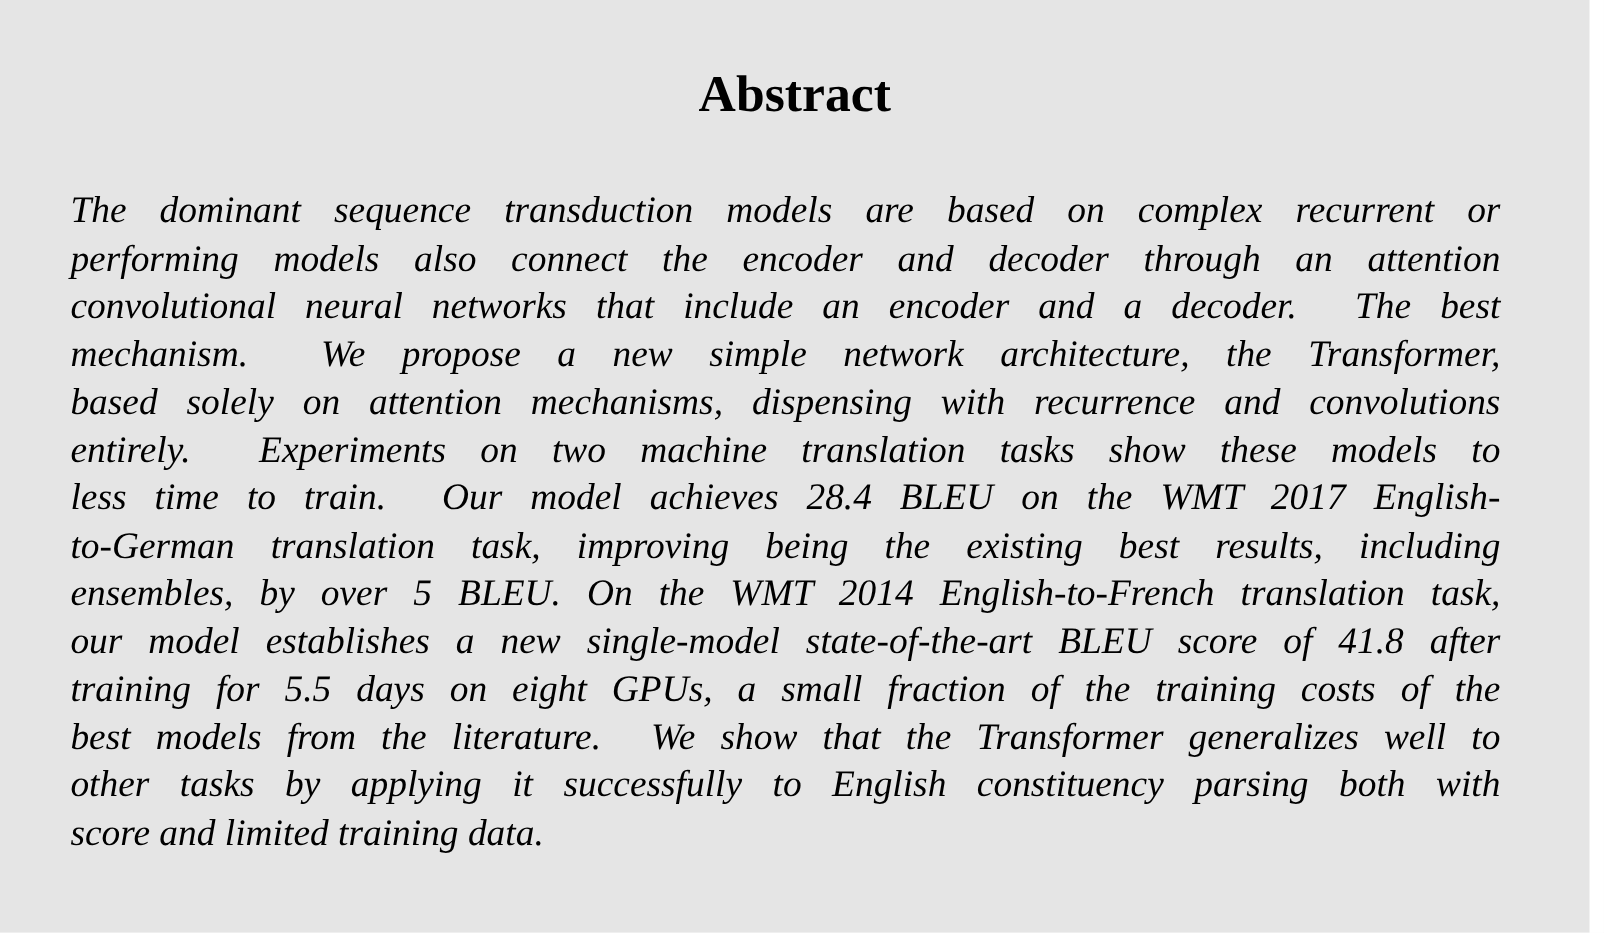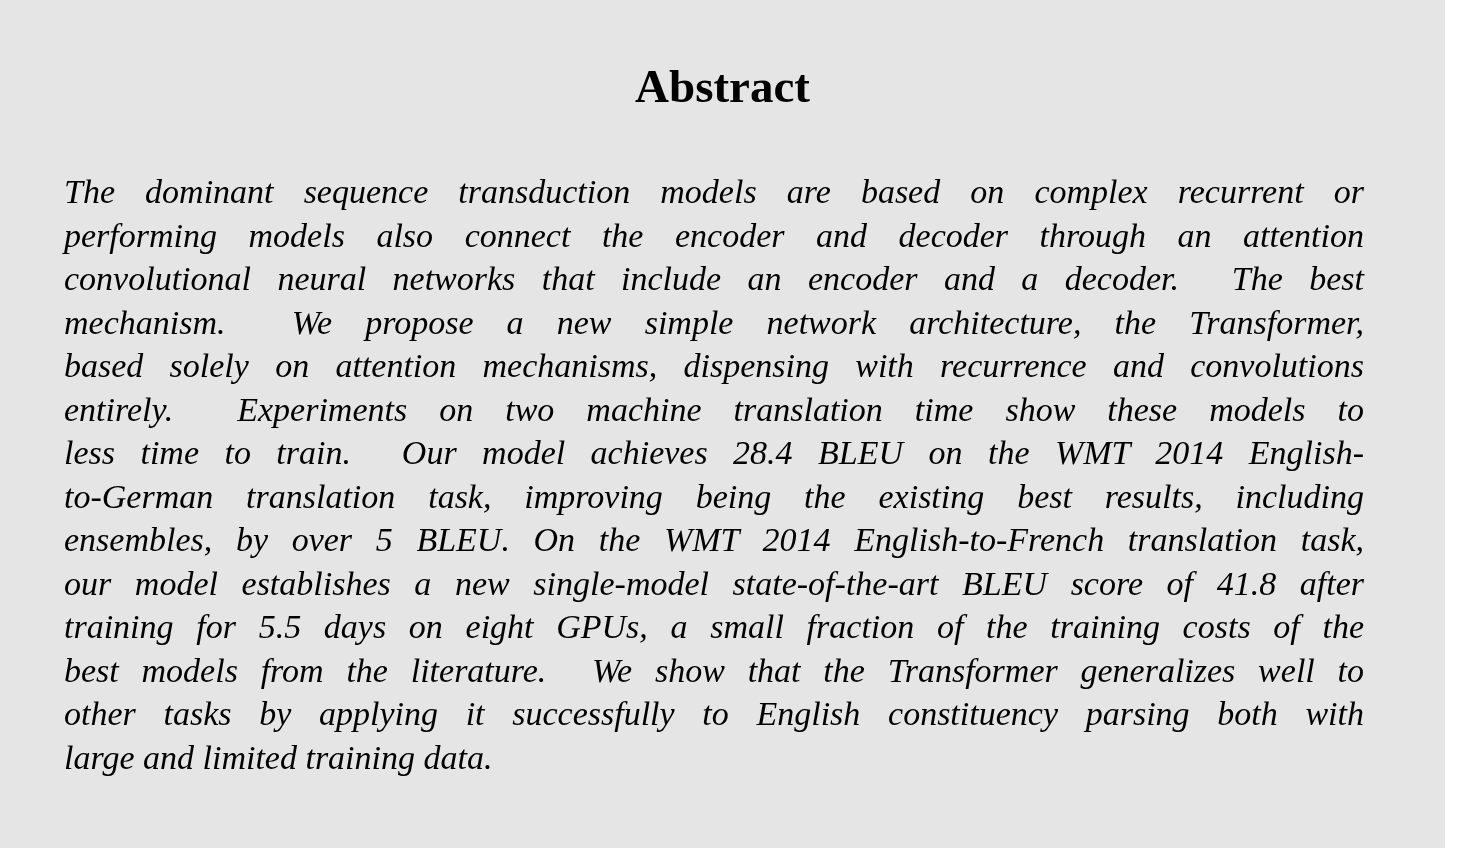--- a/index.html
+++ b/index.html
@@ -48,24 +48,24 @@
 <div class="page">
 
   <h1 class="abstract-heading">Abstract</h1>
 
   <div class="abstract-body">
     <div class="abstract-line">The dominant sequence transduction models are based on complex recurrent or</div>
     <div class="abstract-line">performing models also connect the encoder and decoder through an attention</div>
     <div class="abstract-line">convolutional neural networks that include an encoder and a decoder.  The best</div>
     <div class="abstract-line">mechanism.  We propose a new simple network architecture, the Transformer,</div>
     <div class="abstract-line">based solely on attention mechanisms, dispensing with recurrence and convolutions</div>
-    <div class="abstract-line">entirely.  Experiments on two machine translation time show these models to</div>
-    <div class="abstract-line">less time to train.  Our model achieves 28.4 BLEU on the WMT 2014 English-</div>
+    <div class="abstract-line">entirely.  Experiments on two machine translation tasks show these models to</div>
+    <div class="abstract-line">less time to train.  Our model achieves 28.4 BLEU on the WMT 2017 English-</div>
     <div class="abstract-line">to-German translation task, improving being the existing best results, including</div>
     <div class="abstract-line">ensembles, by over 5 BLEU. On the WMT 2014 English-to-French translation task,</div>
     <div class="abstract-line">our model establishes a new single-model state-of-the-art BLEU score of 41.8 after</div>
     <div class="abstract-line">training for 5.5 days on eight GPUs, a small fraction of the training costs of the</div>
     <div class="abstract-line">best models from the literature.  We show that the Transformer generalizes well to</div>
     <div class="abstract-line">other tasks by applying it successfully to English constituency parsing both with</div>
-    <div class="abstract-line last">large and limited training data.</div>
+    <div class="abstract-line last">score and limited training data.</div>
   </div>
 
 </div>
 
 </body></html>

